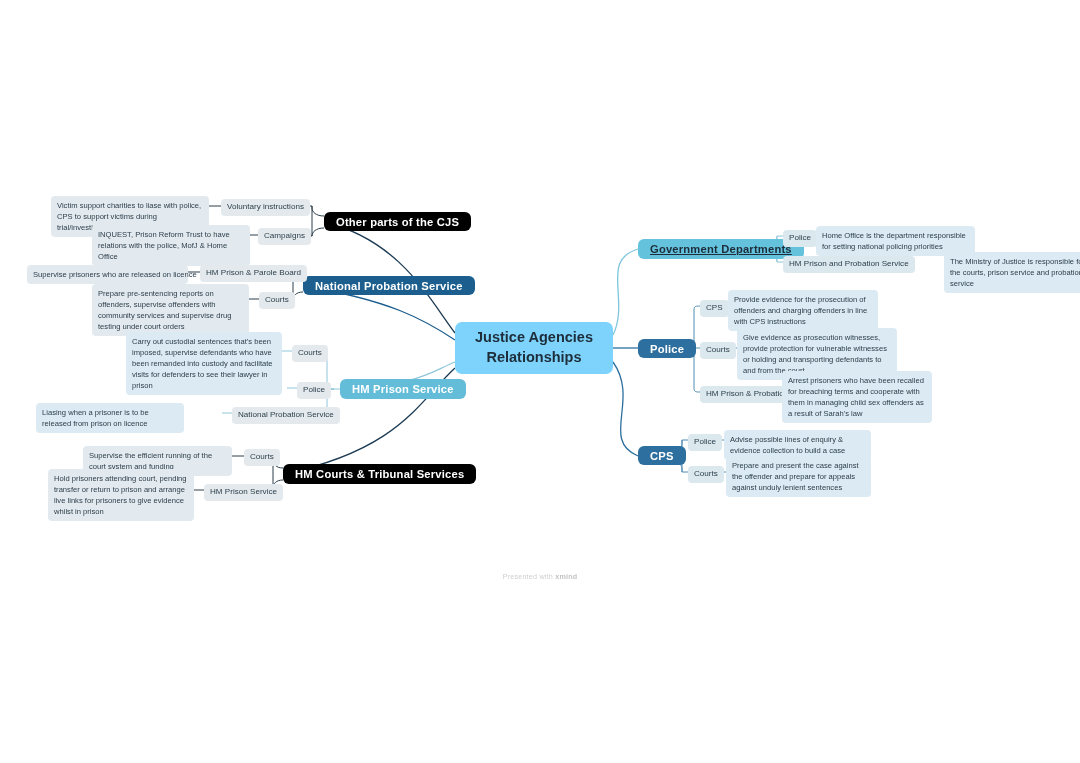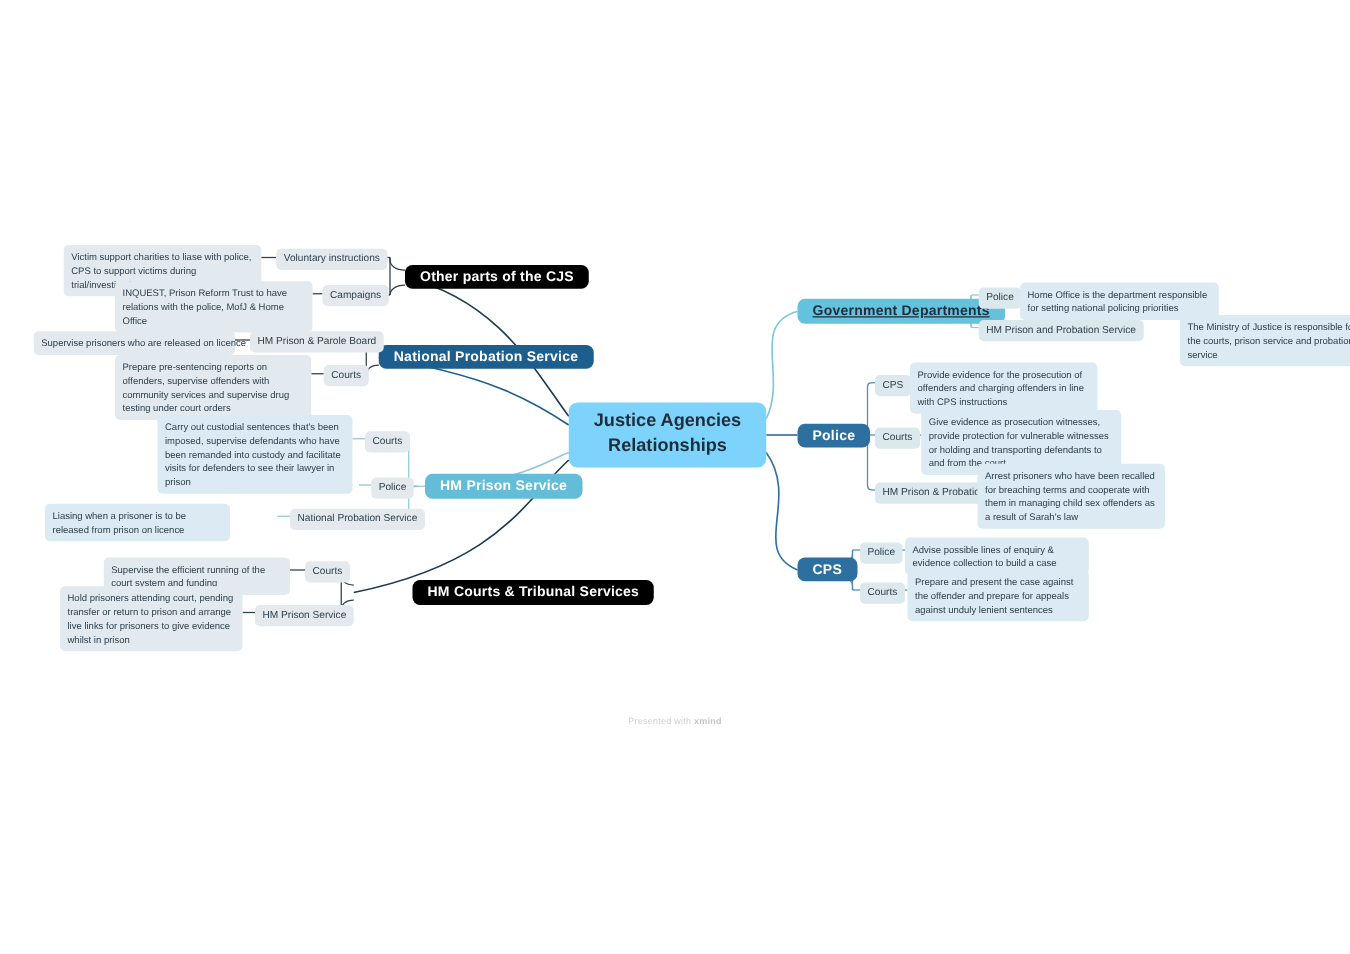--- a/index.html
+++ b/index.html
@@ -207,21 +207,21 @@
   <div class="node sub" style="left:297px; top:382px;">
     <span>Police</span>
   </div>
   <div class="node sub" style="left:232px; top:407px;">
     <span>National Probation Service</span>
   </div>
   <div class="leaf blue" style="position:absolute; left:36px; top:403px; width:148px;">
     <span>Liasing when a prisoner is to be released from prison on licence</span>
   </div>
 
-  <div class="node branch dark" style="left:283px; top:464px; height:20px;margin-left:47px;">
+  <div class="node branch dark" style="left:283px; top:464px; height:20px;">
     <span>HM Courts &amp; Tribunal Services</span>
   </div>
   <div class="node sub" style="left:244px; top:449px;">
     <span>Courts</span>
   </div>
   <div class="leaf" style="position:absolute; left:83px; top:446px; width:149px;">
     <span>Supervise the efficient running of the court system and funding</span>
   </div>
   <div class="node sub" style="left:204px; top:484px;">
     <span>HM Prison Service</span>

